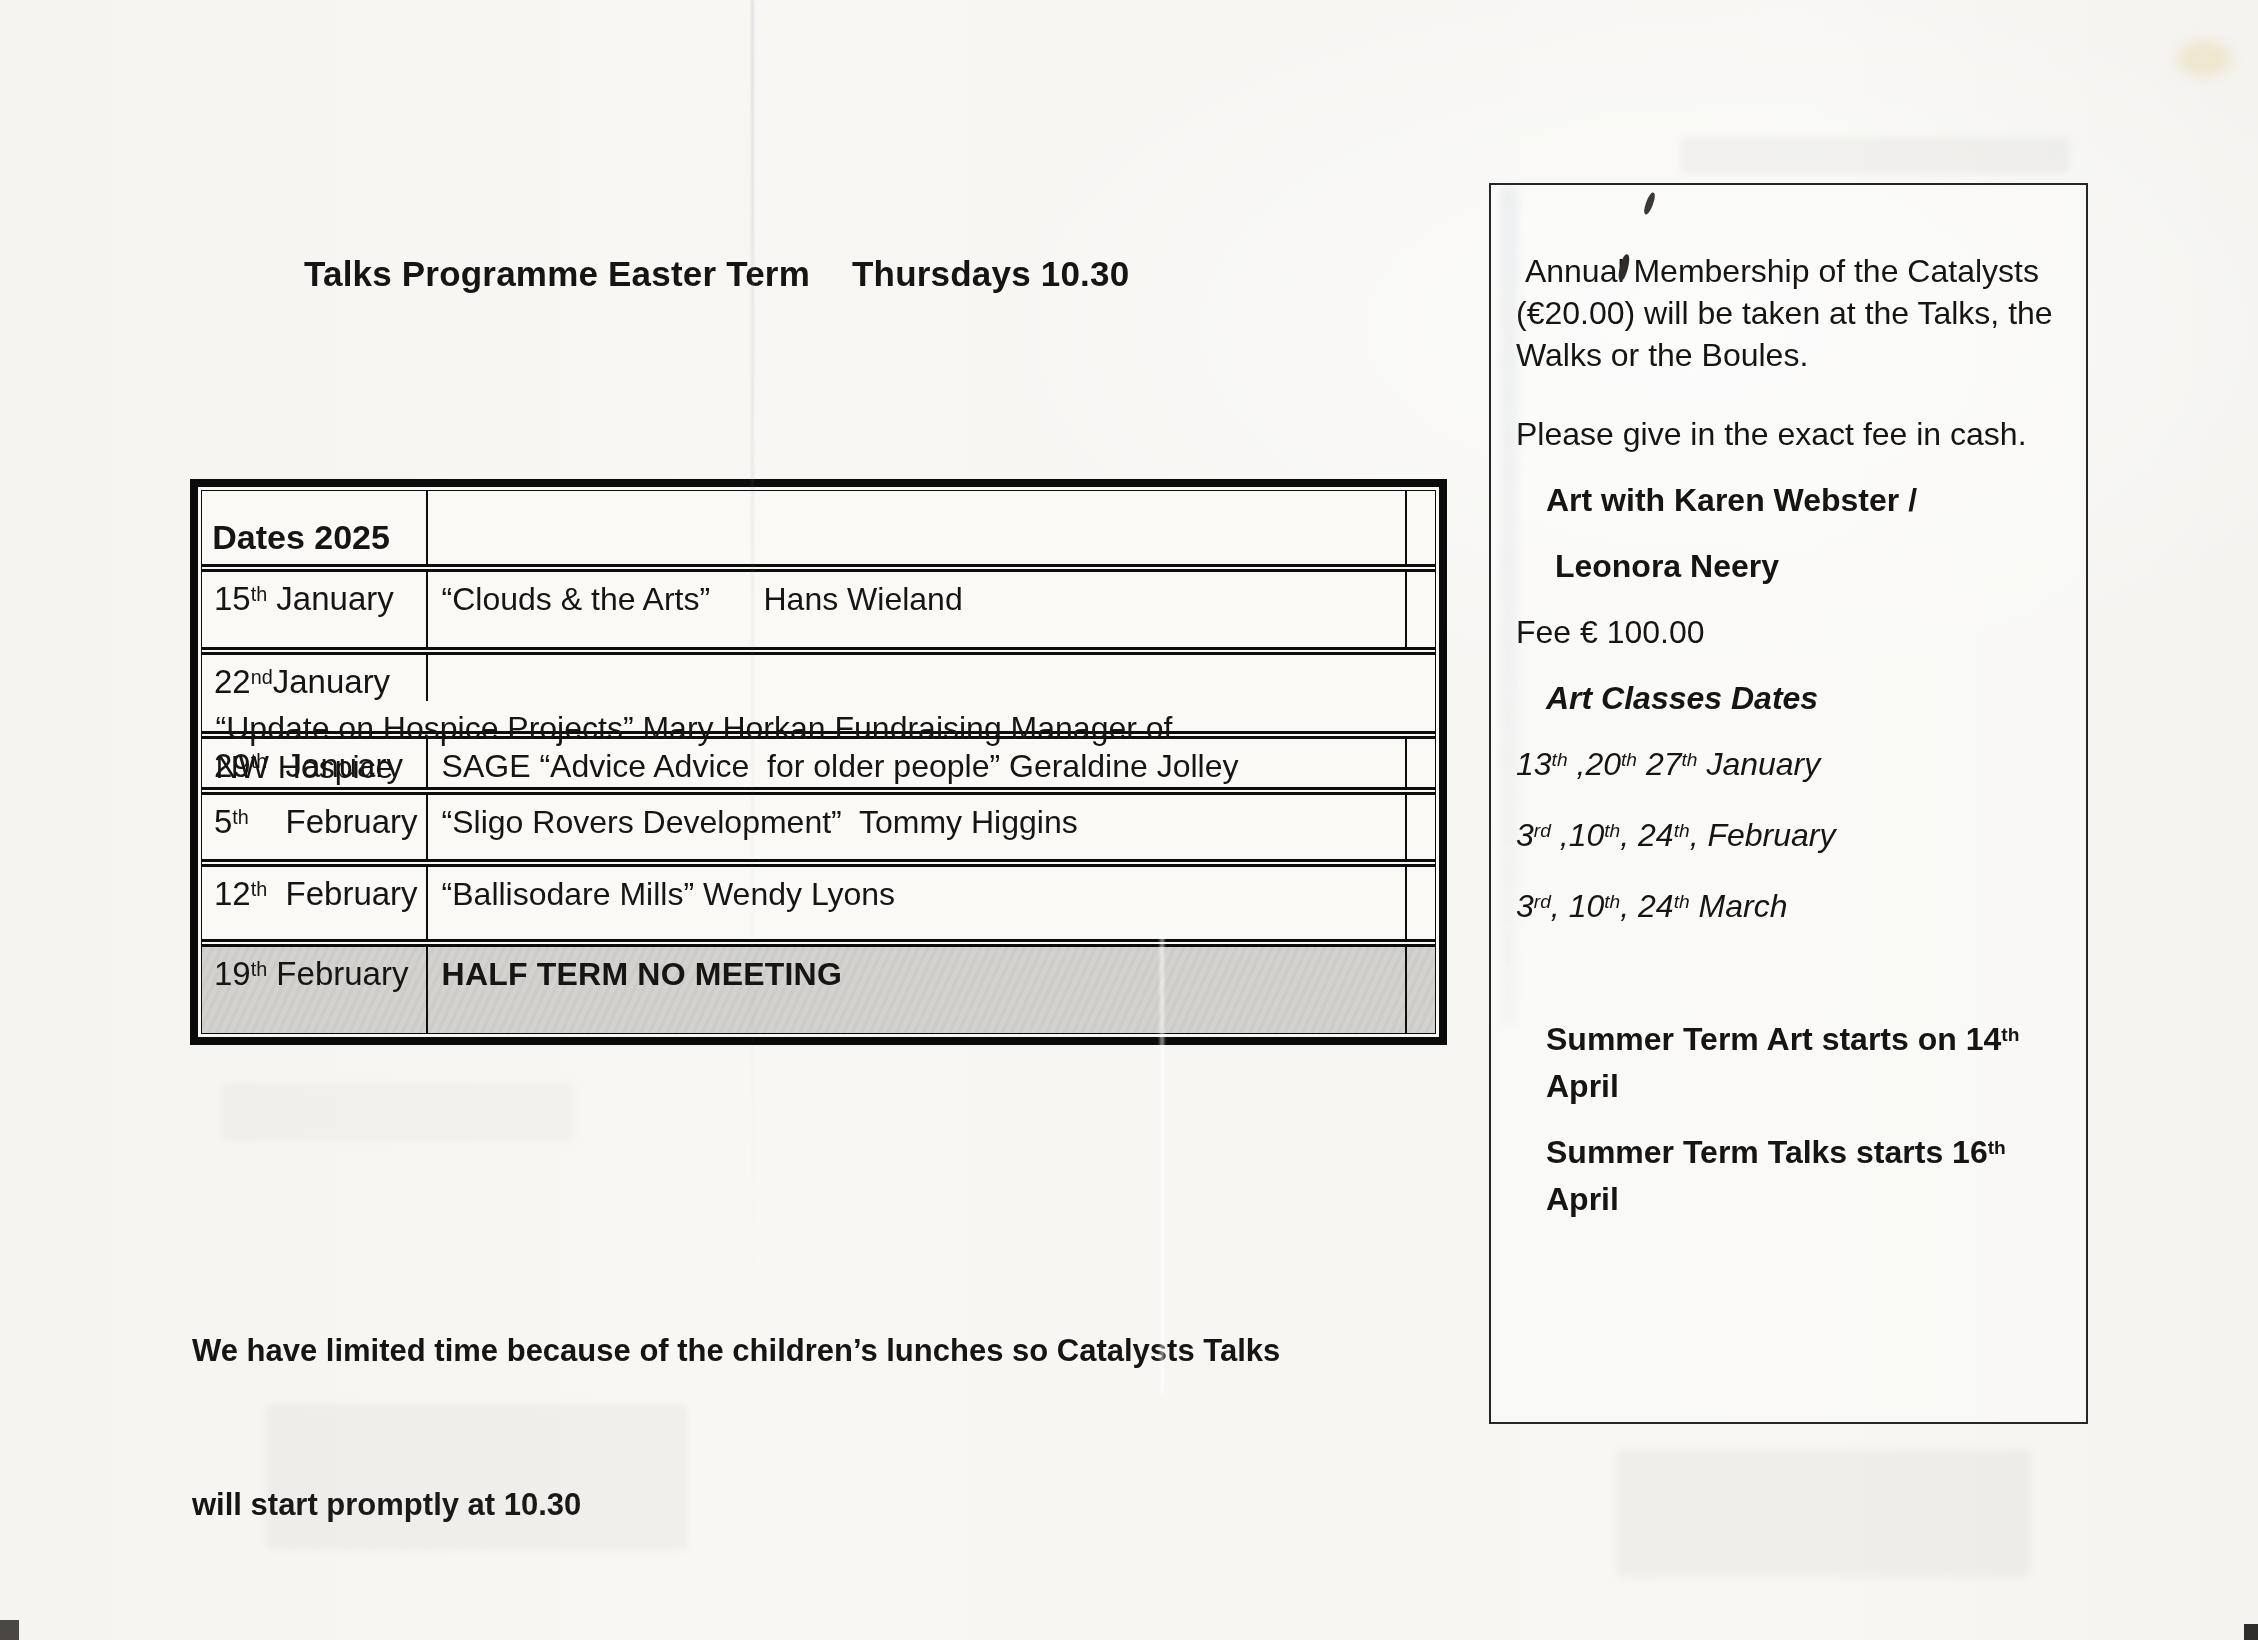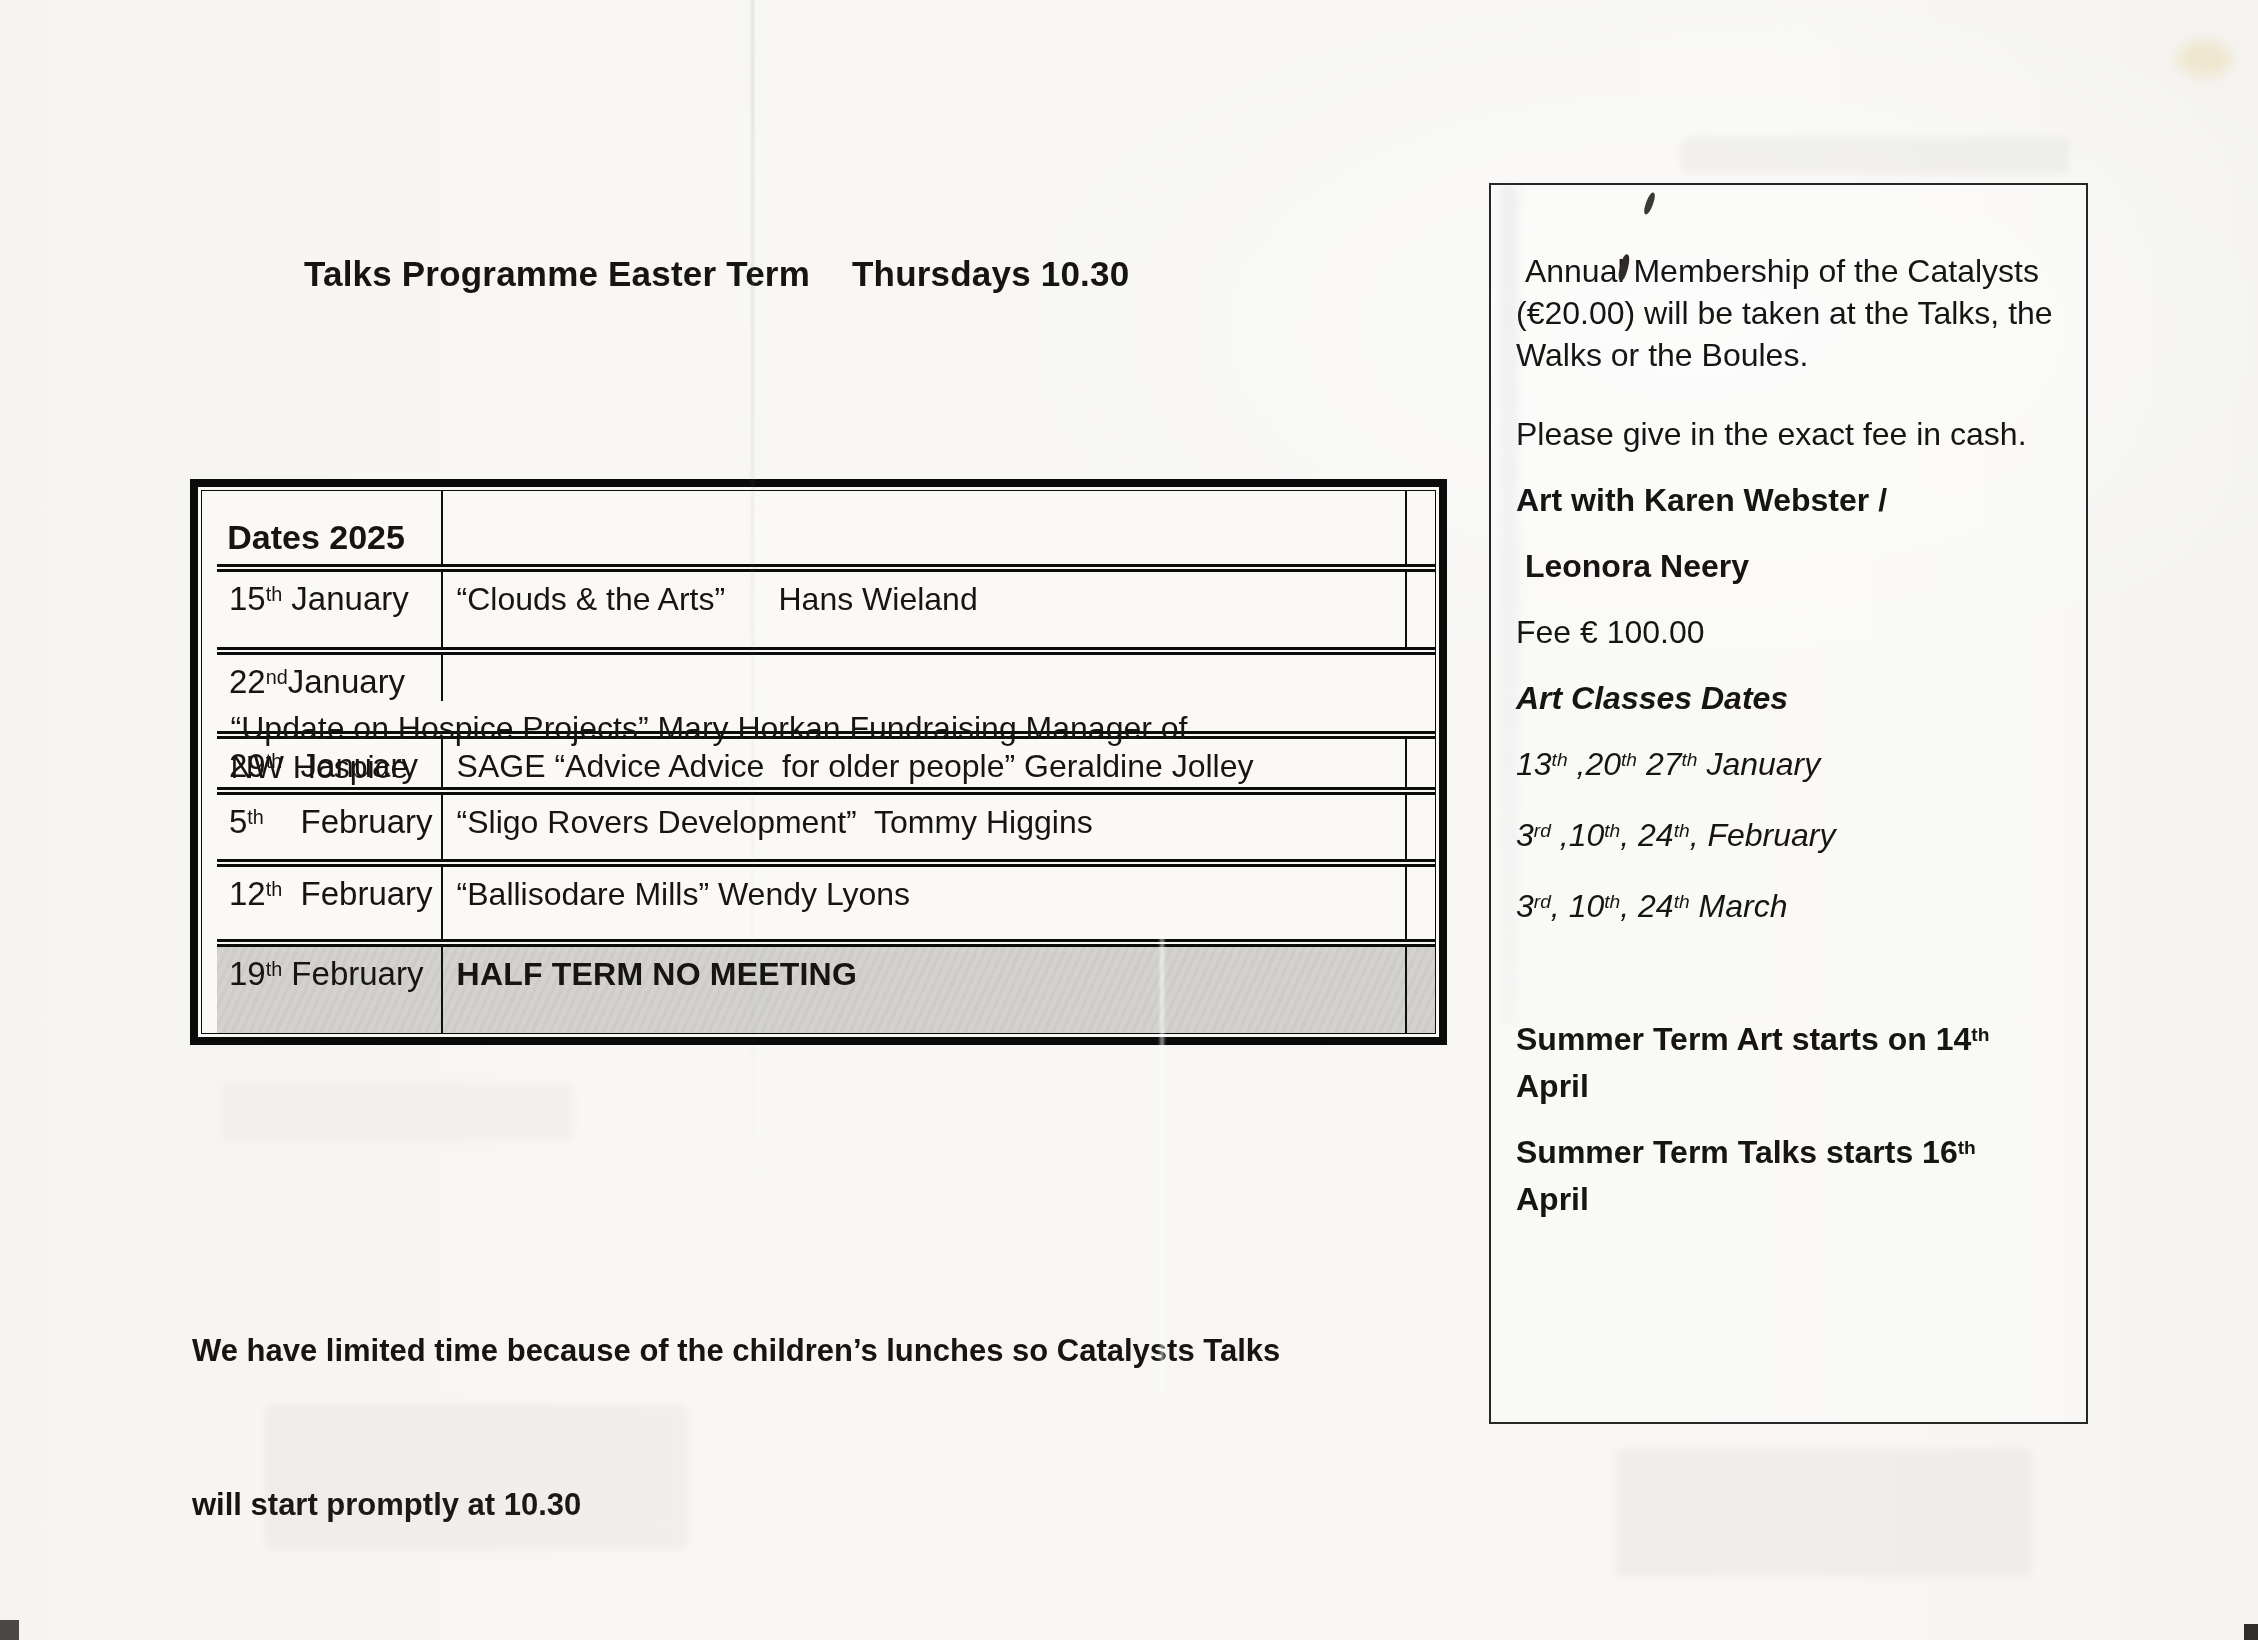--- a/index.html
+++ b/index.html
@@ -25,21 +25,21 @@
   .title-gap{display:inline-block;width:42px;}
 
   
   .table-frame{
     position:absolute;left:190px;top:479px;width:1257px;height:566px;
     box-sizing:border-box;border:8.8px solid #0b0b0b;
     background:#faf9f6;
   }
   .table-inner{
     position:absolute;inset:2.6px;border:1.8px solid #0c0c0c;
-    display:flex;flex-direction:column;padding-left:15px;
+    display:flex;flex-direction:column;
   }
   .t-row{
     display:flex;box-sizing:border-box;
     border-bottom:8.8px double #0c0c0c;
   }
   .t-row:last-child{border-bottom:none;flex:1;}
   .rh0{height:81px;} .rh1{height:83px;} .rh2{height:84px;flex-direction:column;}
   .rh3{height:56px;} .rh4{height:72px;} .rh5{height:80px;}
   .c-date{
     width:226px;box-sizing:border-box;border-right:2.6px solid #0d0d0d;
@@ -72,21 +72,21 @@
   .notes .n2{margin-top:28px;}
 
   
   .panel{
     position:absolute;left:1489px;top:183px;width:599px;height:1241px;
     box-sizing:border-box;border:2.6px solid #262626;
     padding:65px 30px 0 25px;
     background:rgba(255,255,255,0.30);
   }
   .pp{margin:0 0 24px 0;font-size:32px;line-height:42px;white-space:pre-wrap;}
-  .pp.b{font-weight:bold;}
+  .pp.b{font-weight:bold;margin-left:30px;}
   .pp.i{font-style:italic;}
   .pp.mb-big{margin-bottom:37px;}
   .pp.mb-huge{margin-bottom:86px;}
 
   
   .artifact{position:absolute;pointer-events:none;}
   .crease-1{left:751px;top:0;width:2.6px;height:1323px;
     background:linear-gradient(180deg, rgba(120,130,155,0.18), rgba(120,130,155,0.05) 60%, rgba(120,130,155,0));
     filter:blur(0.9px);}
   .crease-2{left:1500px;top:187px;width:17.6px;height:838px;

